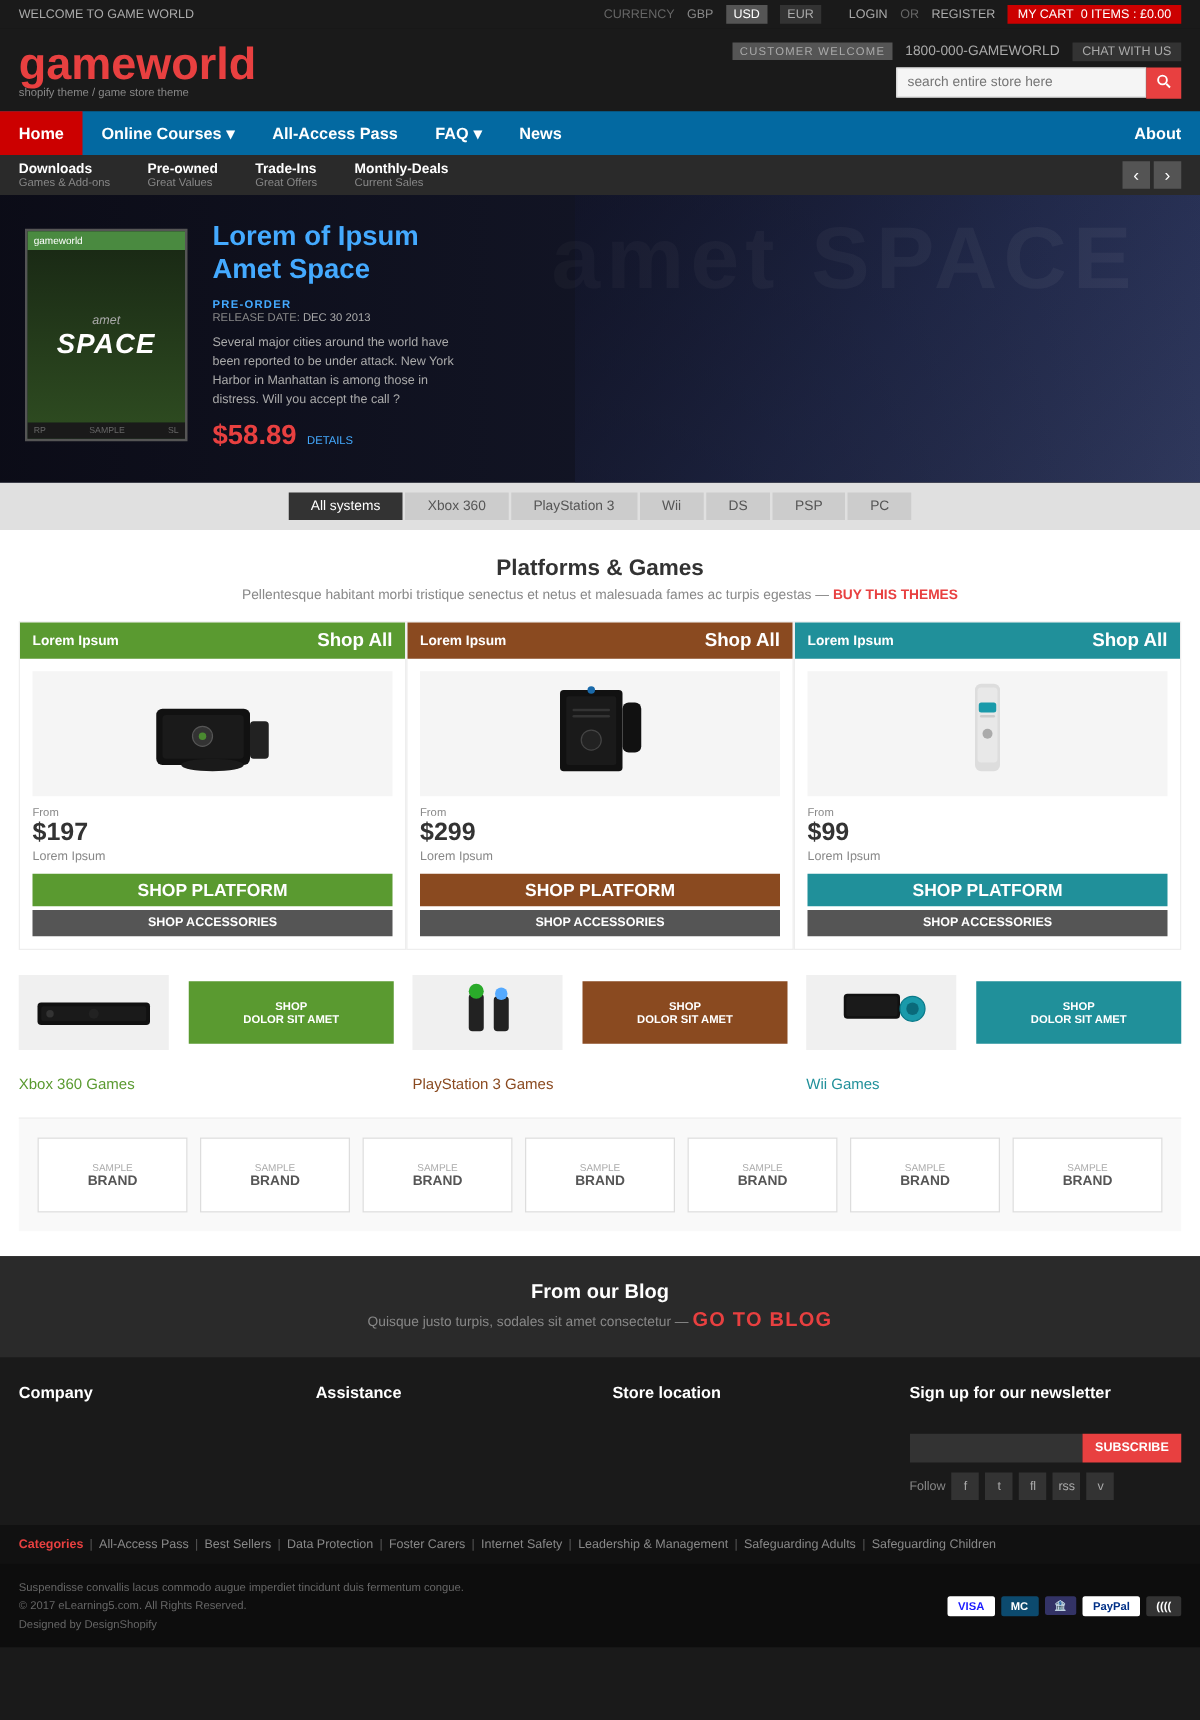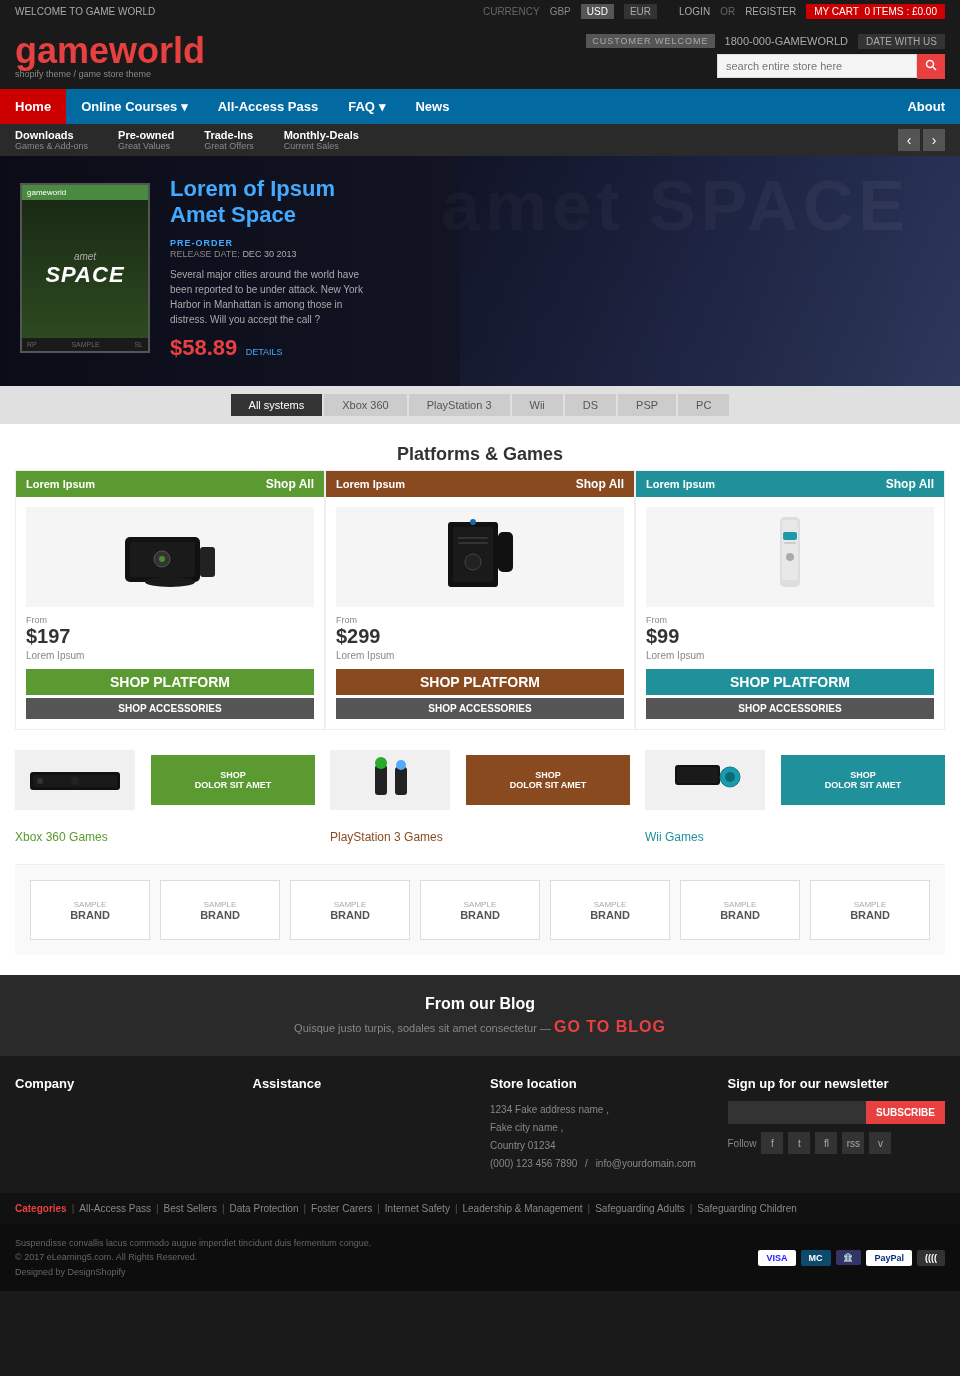--- a/index.html
+++ b/index.html
@@ -53,21 +53,21 @@
     .buy-link { color: #e84040; font-weight: bold; }
 
     
     .platforms-grid { display: grid; grid-template-columns: 1fr 1fr 1fr; gap: 0; margin-bottom: 20px; }
     .platform-col { border: 1px solid #eee; }
     .platform-header { display: flex; justify-content: space-between; align-items: center; padding: 6px 10px; }
     .platform-header.green { background: #5a9a30; }
     .platform-header.brown { background: #8a4a20; }
     .platform-header.teal { background: #20909a; }
     .platform-header-title { color: #fff; font-size: 11px; font-weight: bold; }
-    .platform-header-shop { color: #fff; font-size: 12px; font-weight: bold; cursor: pointer; }
+    .platform-header-shop { color: #fff; font-size: 15px; font-weight: bold; cursor: pointer; }
     .platform-body { padding: 10px; }
     .platform-image { width: 100%; height: 100px; display: flex; align-items: center; justify-content: center; background: #f5f5f5; margin-bottom: 8px; }
     .platform-price-row { display: flex; justify-content: space-between; align-items: flex-start; }
     .from-label { font-size: 9px; color: #888; }
     .price-big { font-size: 20px; font-weight: bold; color: #333; }
     .platform-name { font-size: 10px; color: #888; margin-top: 2px; margin-bottom: 8px; }
     .btn-shop-platform { display: block; width: 100%; padding: 5px; text-align: center; font-size: 14px; font-weight: bold; color: #fff; border: none; cursor: pointer; margin-bottom: 3px; }
     .btn-shop-platform.green { background: #5a9a30; }
     .btn-shop-platform.brown { background: #8a4a20; }
     .btn-shop-platform.teal { background: #20909a; }
@@ -97,21 +97,21 @@
     .brand-name { font-size: 11px; font-weight: bold; color: #555; }
 
     
     .blog-section { background: #2a2a2a; padding: 20px; text-align: center; }
     .blog-title { font-size: 16px; font-weight: bold; color: #fff; margin-bottom: 5px; }
     .blog-subtitle { font-size: 11px; color: #888; }
     .go-blog { color: #e84040; font-weight: bold; font-size: 16px; letter-spacing: 1px; }
 
     
     .footer-main { background: #1a1a1a; padding: 20px 15px; display: grid; grid-template-columns: 1fr 1fr 1fr 1fr; gap: 20px; }
-    .footer-col-title { font-size: 13px; font-weight: bold; color: #fff; margin-bottom: 10px; }
+    .footer-col-title { font-size: 13px; font-weight: bold; color: #fff; margin-bottom: 26px; }
     .footer-col-content { font-size: 10px; color: #888; line-height: 1.8; }
     .newsletter-input { width: 100%; background: #333; border: none; padding: 6px; color: #fff; font-size: 10px; }
     .subscribe-btn { background: #e84040; color: #fff; border: none; padding: 6px 10px; font-size: 10px; cursor: pointer; font-weight: bold; }
     .newsletter-row { display: flex; margin-top: 8px; }
     .follow-row { display: flex; gap: 5px; margin-top: 8px; align-items: center; }
     .follow-label { color: #888; font-size: 10px; }
     .social-icon { width: 22px; height: 22px; background: #333; display: flex; align-items: center; justify-content: center; color: #aaa; font-size: 10px; cursor: pointer; }
 
     
     .footer-cats { background: #111; padding: 10px 15px; display: flex; align-items: center; gap: 5px; flex-wrap: wrap; }
@@ -157,21 +157,21 @@
   <div class="logo-area">
     <div class="logo-text">
       <span>game</span><span style="color:#e84040;">world</span>
     </div>
     <div class="logo-subtitle">shopify theme / game store theme</div>
   </div>
   <div class="header-right">
     <div class="customer-support">
       <span class="support-label">CUSTOMER WELCOME</span>
       <span class="support-phone">1800-000-GAMEWORLD</span>
-      <button class="chat-btn">DATE WITH US</button>
+      <button class="chat-btn">CHAT WITH US</button>
     </div>
     <div class="search-bar">
       <input class="search-input" type="text" placeholder="search entire store here" style="">
       <button class="search-btn">
         <svg width="12" height="12" viewBox="0 0 12 12" fill="white">
           <circle cx="5" cy="5" r="3.5" stroke="white" stroke-width="1.5" fill="none"></circle>
           <line x1="8" y1="8" x2="11" y2="11" stroke="white" stroke-width="1.5"></line>
         </svg>
       </button>
     </div>
@@ -267,20 +267,24 @@
   <button class="sys-tab">Xbox 360</button>
   <button class="sys-tab">PlayStation 3</button>
   <button class="sys-tab">Wii</button>
   <button class="sys-tab">DS</button>
   <button class="sys-tab">PSP</button>
   <button class="sys-tab">PC</button>
 </div>
 
 <div class="main-content">
   <div class="section-title">Platforms &amp; Games</div>
+  <div class="section-subtitle">
+    <span>Pellentesque habitant morbi tristique senectus et netus et malesuada fames ac turpis egestas</span>
+    — <span class="buy-link">BUY THIS THEMES</span>
+  </div>
 
   <div class="platforms-grid">
 
     <div class="platform-col">
       <div class="platform-header green">
         <span class="platform-header-title">Lorem Ipsum</span>
         <span class="platform-header-shop">Shop All</span>
       </div>
       <div class="platform-body">
         <div class="platform-image">
@@ -457,36 +461,20 @@
 
 <div class="footer-main">
   <div class="footer-col">
     <div class="footer-col-title">Company</div>
   </div>
   <div class="footer-col">
     <div class="footer-col-title">Assistance</div>
   </div>
   <div class="footer-col">
     <div class="footer-col-title">Store location</div>
-    <div class="footer-col-content">
-      <div>
-        <span>1234 Fake address name</span>
-        <span>,</span>
-      </div>
-      <div>
-        <span>Fake city name</span>
-        <span>,</span>
-      </div>
-      <div>Country 01234</div>
-      <div>
-        <span>(000) 123 456 7890</span>
-        <span style="margin:0 5px;">/</span>
-        <span>info@yourdomain.com</span>
-      </div>
-    </div>
   </div>
   <div class="footer-col">
     <div class="footer-col-title">Sign up for our newsletter</div>
     <div class="newsletter-row">
       <input type="email" class="newsletter-input" style="">
       <button class="subscribe-btn">SUBSCRIBE</button>
     </div>
     <div class="follow-row">
       <span class="follow-label">Follow</span>
       <div class="social-icon">f</div>

